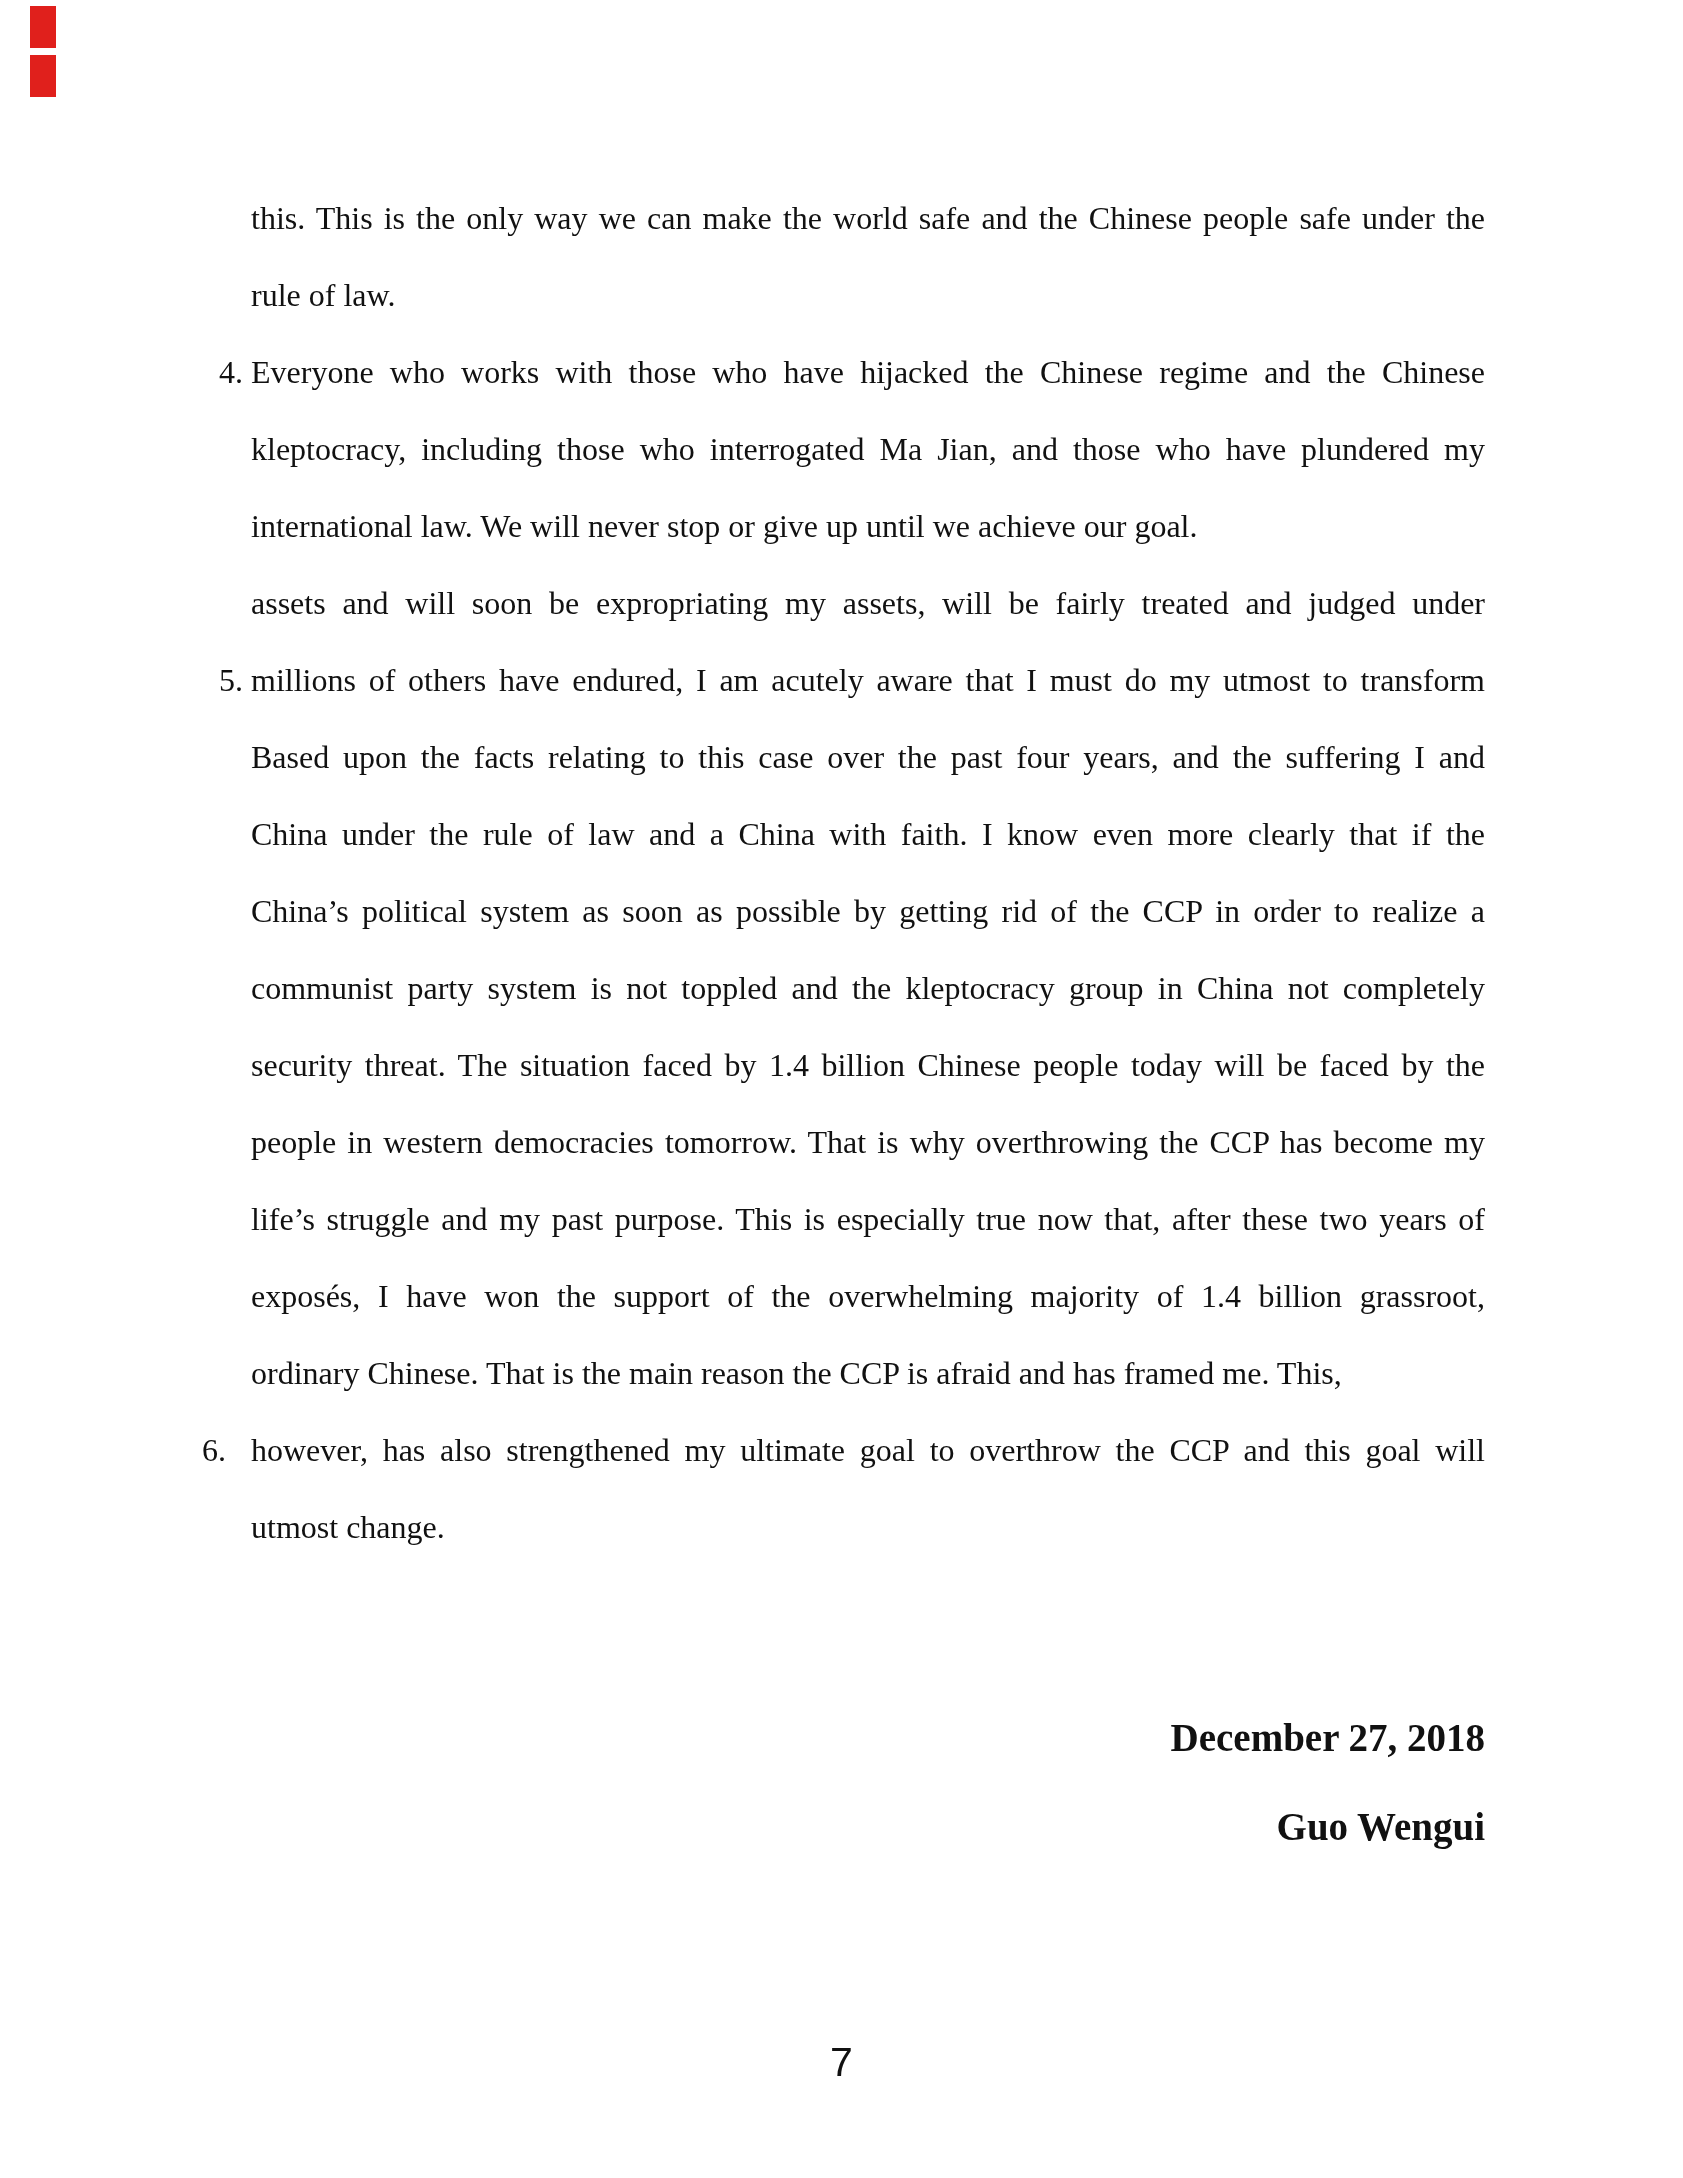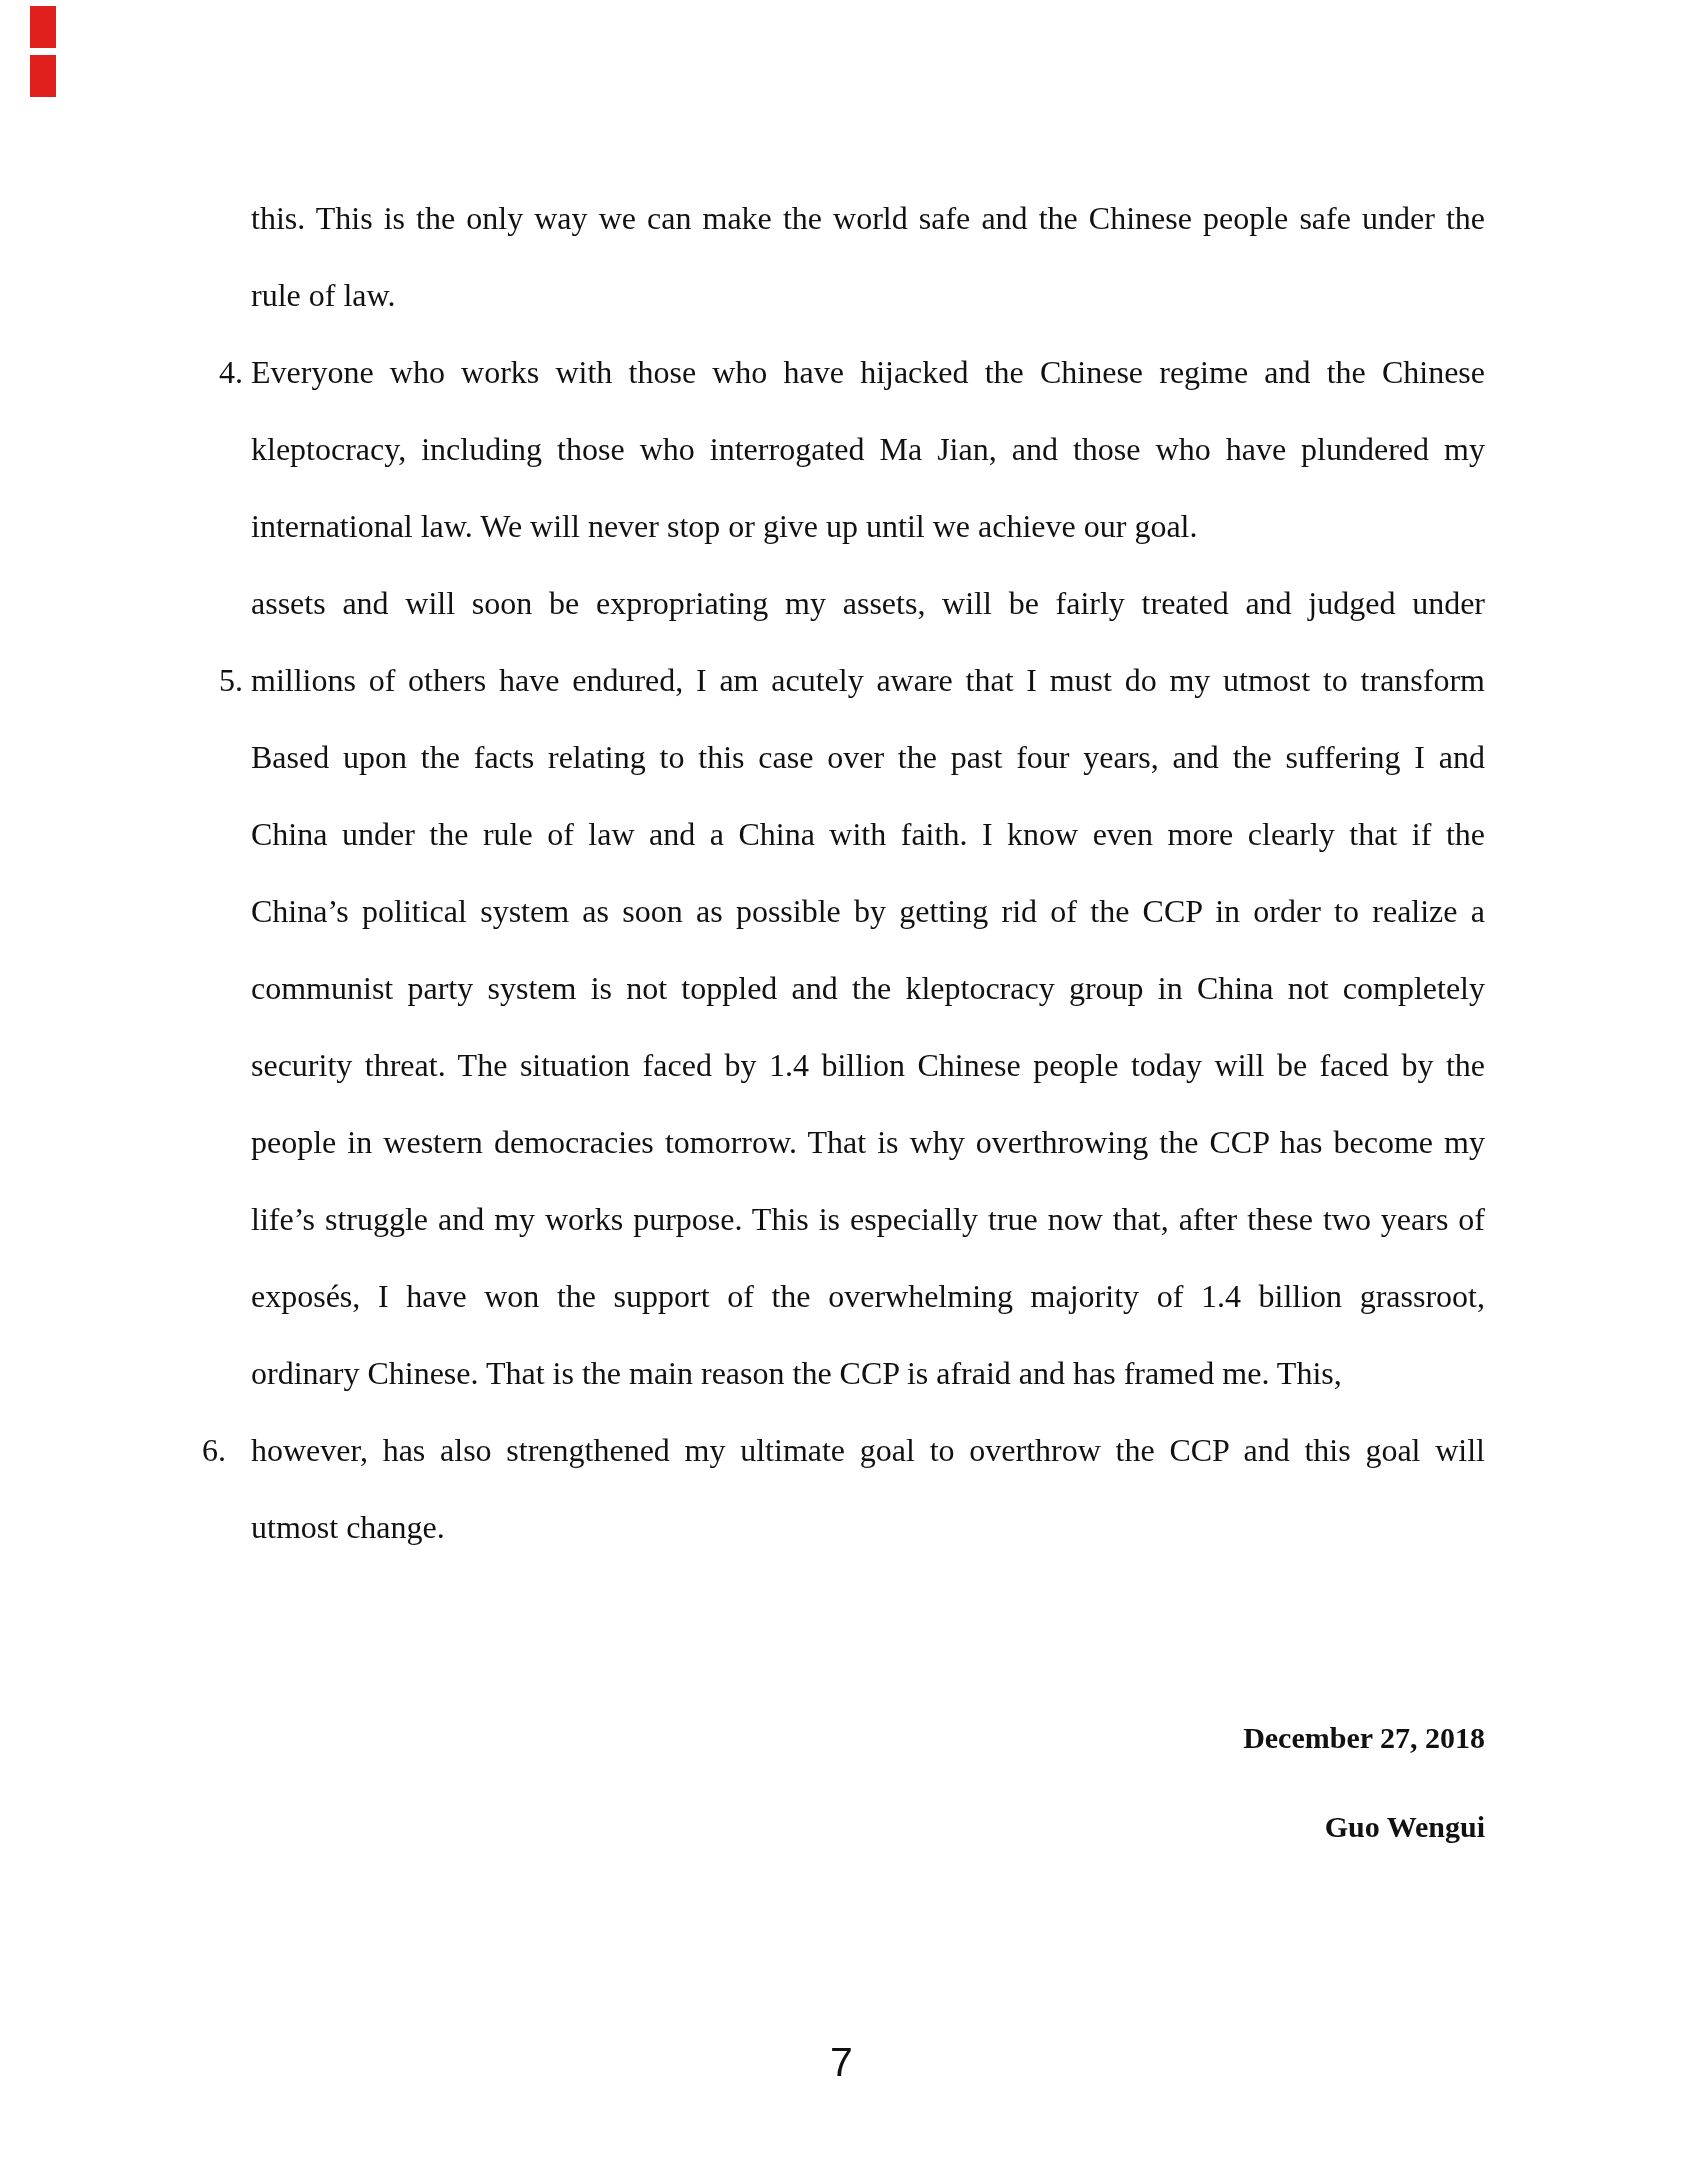--- a/index.html
+++ b/index.html
@@ -54,21 +54,21 @@
   .para.item-5 .line:first-child { text-indent: 14px; }
   .para.item-6 .line:first-child { text-indent: 3px; }
 
   
   .closing {
     position: absolute;
     top: 1693px;
     right: 198px;
     text-align: right;
     font-weight: bold;
-    font-size: 30px;
+    font-size: 39px;
   }
   .closing div { line-height: 89px; }
 
   
   .page-number {
     position: absolute;
     top: 2042px;
     left: 0;
     width: 100%;
     text-align: center;
@@ -100,21 +100,21 @@
       </div>
       <div class="para item-5">
         <span class="num">5.</span>
         <div class="line">millions of others have endured, I am acutely aware that I must do my utmost to transform</div>
         <div class="line">Based upon the facts relating to this case over the past four years, and the suffering I and</div>
         <div class="line">China under the rule of law and a China with faith. I know even more clearly that if the</div>
         <div class="line">China’s political system as soon as possible by getting rid of the CCP in order to realize a</div>
         <div class="line">communist party system is not toppled and the kleptocracy group in China not completely</div>
         <div class="line">security threat. The situation faced by 1.4 billion Chinese people today will be faced by the</div>
         <div class="line">people in western democracies tomorrow. That is why overthrowing the CCP has become my</div>
-        <div class="line">life’s struggle and my works purpose. This is especially true now that, after these two years of</div>
+        <div class="line">life’s struggle and my past purpose. This is especially true now that, after these two years of</div>
         <div class="line">exposés, I have won the support of the overwhelming majority of 1.4 billion grassroot,</div>
         <div class="line last">ordinary Chinese. That is the main reason the CCP is afraid and has framed me. This,</div>
       </div>
       <div class="para item-6">
         <span class="num">6.</span>
         <div class="line">however, has also strengthened my ultimate goal to overthrow the CCP and this goal will</div>
         <div class="line last">utmost change.</div>
       </div>
     </div>
 

